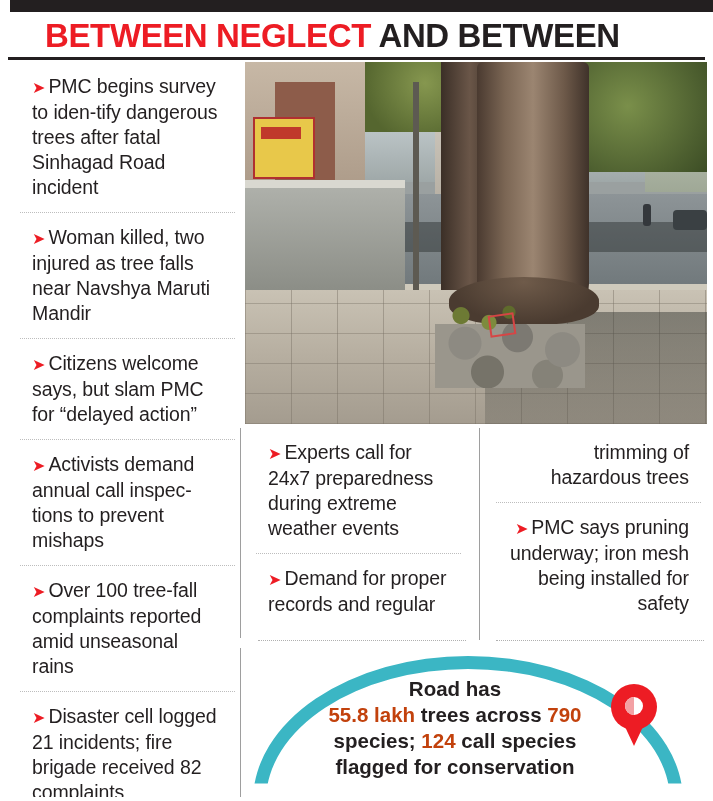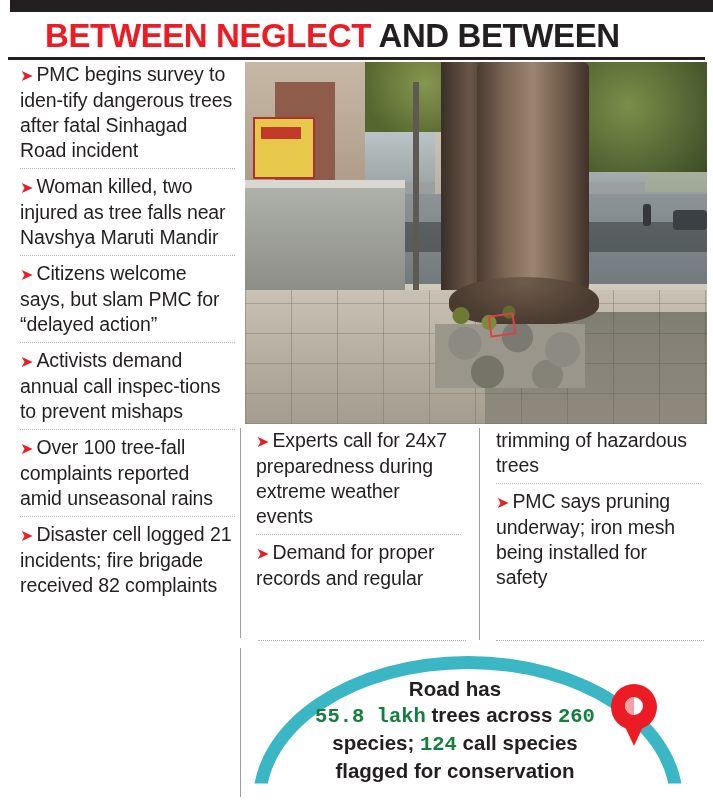--- a/index.html
+++ b/index.html
@@ -211,21 +211,21 @@
     position: absolute;
     height: 0;
     border-top: 1px dotted #b0b0b0;
   }
 
   
   .bullets { position: absolute; }
   .bullet {
     position: relative;
     padding: 0 0 0 0;
-    margin: 0;
+    margin: 12px;
   }
   .bullet .txt {
     color: #231f20;
     font-size: 19.5px;
     line-height: 25px;
     letter-spacing: -0.1px;
   }
   .bullet .arrow {
     color: #ed1c24;
     font-size: 16px;
@@ -261,21 +261,21 @@
     position: absolute;
     left: 60px;
     top: 28px;
     width: 300px;
     text-align: center;
     font-size: 20.5px;
     line-height: 26px;
     font-weight: bold;
     color: #231f20;
   }
-  #footer .stat .red { color: #15803d; font-family: Liberation Mono, monospace; }
+  #footer .stat .red { color: #c2410c; }
   #pin {
     position: absolute;
     left: 366px;
     top: 36px;
     width: 46px;
     height: 64px;
   }
   #pin .body {
     position: absolute;
     left: 0; top: 0;
@@ -376,38 +376,38 @@
     <div class="sep"></div>
     <div class="bullet"><span class="arrow">➤</span><span class="txt">Disaster cell logged 21 incidents; fire brigade received 82 complaints</span></div>
   </div>
 
 <div class="bullets" id="col-mid" style="left:256px; top:428px; width:205px;">
     <div class="bullet"><span class="arrow">➤</span><span class="txt">Experts call for 24x7 preparedness during extreme weather events</span></div>
     <div class="sep"></div>
     <div class="bullet"><span class="arrow">➤</span><span class="txt">Demand for proper records and regular</span></div>
   </div>
 
-<div class="bullets" id="col-right" style="left:496px; top:428px; width:205px;">
+<div class="bullets" id="col-right" style="left:496px; top:428px; width:205px;text-align:right;">
     <div class="bullet"><span class="txt">trimming of hazardous trees</span></div>
     <div class="sep"></div>
     <div class="bullet"><span class="arrow">➤</span><span class="txt">PMC says pruning underway; iron mesh being installed for safety</span></div>
   </div>
 
 <div class="vrule" style="left:240px; top:428px; height:210px;"></div>
 <div class="vrule" style="left:240px; top:648px; height:150px;"></div>
 <div class="vrule" style="left:479px; top:428px; height:212px;"></div>
 
 <div class="hrule-dot" style="left:258px; top:640px; width:208px;"></div>
 <div class="hrule-dot" style="left:496px; top:640px; width:208px;"></div>
 
 <div id="footer">
   <div id="arc"></div>
   <div class="stat">
     <span>Road has</span><br>
-    <span class="red">55.8 lakh</span><span> trees across </span><span class="red">260</span><br>
+    <span class="red">55.8 lakh</span><span> trees across </span><span class="red">790</span><br>
     <span>species; </span><span class="red">124</span><span> call species</span><br>
     <span>flagged for conservation</span>
   </div>
   <div id="pin">
     <div class="body"></div>
     <div class="tip"></div>
     <div class="dot"></div>
     <div class="dot-half"></div>
   </div>
 </div>

